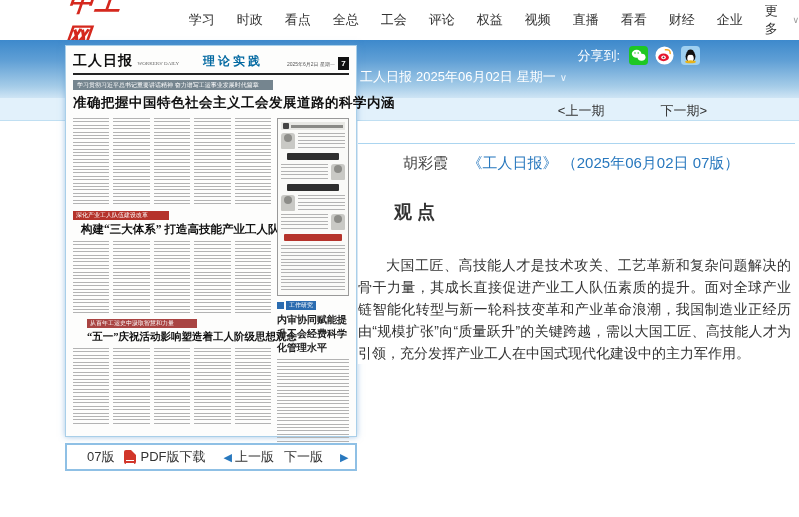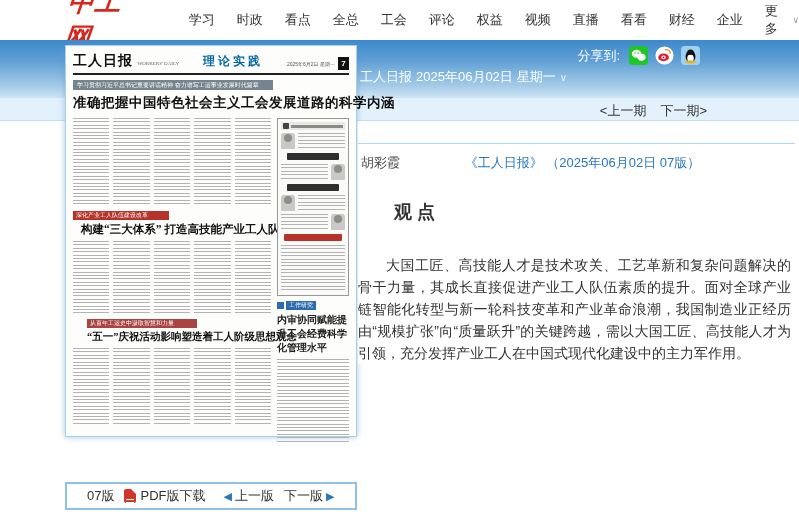--- a/index.html
+++ b/index.html
@@ -71,46 +71,46 @@
   .side-label { margin-top:5px; display:flex; align-items:center; gap:2px; }
   .side-label .sq { width:7px; height:7px; background:#2b6cb0; }
   .side-label span { color:#fff; background:#2b6cb0; font-size:6px; line-height:9px; padding:0 3px; }
   .p-sh { font-family:"Liberation Serif","DejaVu Serif",serif; font-weight:bold; font-size:10px;
           line-height:14px; color:#222; margin-top:3px; }
   .side-greek { flex:1; margin-top:4px; }
 
   
   .pager { position:absolute; left:65px; top:443px; width:292px; height:28px; background:#fff;
            border:2px solid #8fc0e5; display:flex; align-items:center; gap:10px; padding-left:20px;
-           font-size:13px; color:#333;margin-top:39px; }
+           font-size:13px; color:#333; }
   .pager .pg, .pager .pdf-lbl, .pager .nav-lnk { cursor:pointer; white-space:nowrap; }
   .pdf-icon { position:relative; width:12px; height:14px; background:#d1362a; border-radius:2px; display:inline-block; }
   .pdf-icon::before { content:""; position:absolute; right:0; top:0; border-style:solid;
                       border-width:0 5px 5px 0; border-color:transparent #fff transparent transparent; }
   .pdf-icon::after { content:""; position:absolute; left:2px; bottom:3px; width:8px; height:1.5px;
                      background:#fff; box-shadow:0 3px 0 #fff; }
   .tri { color:#2878be; font-size:11px; }
 
   
   .rpanel { position:absolute; left:358px; top:40px; width:437px; height:477px; }
   .share-row { position:absolute; top:6px; right:95px; display:flex; align-items:center; gap:7px; }
   .share-lbl { color:#fff; font-size:13px; margin-right:2px; }
   .sicon { width:19px; height:19px; cursor:pointer; display:block; }
   .issue-row { position:absolute; top:28px; left:2px; color:#fff; font-size:13px;
                display:flex; align-items:center; gap:4px; cursor:pointer; }
   .issue-row .chev-w { font-size:10px; color:#eaf4fc; }
   .prevnext { position:absolute; top:62px; right:88px; font-size:13px; color:#333;
               display:flex; gap:14px; }
-  .prevnext span { cursor:pointer; }
+  .prevnext span { cursor:pointer;margin-left:42px; }
 
   .article { position:absolute; top:81px; left:0; width:437px; background:#fff; }
   .a-title { margin-top:29px; padding:0 36px; text-align:center; font-size:17px; font-weight:bold;
              color:#333; line-height:29px; }
   .a-sep { margin-top:22px; border-top:1px solid #abd5f0; }
-  .a-byline { position:relative; height:22px; margin-top:7px; font-size:13px; }
+  .a-byline { position:relative; height:22px; margin-top:7px; font-size:15px;margin-left:42px; }
   .a-author { position:absolute; left:3px; top:3px; color:#444; }
   .a-src { position:absolute; left:0; right:0; top:3px; text-align:center; color:#2878be;padding-left:12px; }
   .a-src span { cursor:pointer; }
   .a-kicker { margin-top:27px; text-indent:2em; font-size:18px; font-weight:bold; color:#333; }
   .a-para { margin-top:22px; text-indent:2em; font-size:14px; color:#333; line-height:22px;
             text-align:justify; padding-right:4px; }
   .a-para.gap { margin-top:30px; }
 </style>
 </head>
 <body>
@@ -224,21 +224,21 @@
 <div class="pager">
   <span class="pg">07版</span>
   <span style="display:flex;align-items:center;gap:4px;">
     <span class="pdf-icon"></span>
     <span class="pdf-lbl">PDF版下载</span>
   </span>
   <span style="display:flex;align-items:center;gap:3px;margin-left:8px;">
     <span class="tri">◀</span>
     <span class="nav-lnk">上一版</span>
   </span>
-  <span style="display:flex;align-items:center;gap:3px;">
+  <span style="display:flex;align-items:center;gap:17px;">
     <span class="nav-lnk">下一版</span>
     <span class="tri">▶</span>
   </span>
 </div>
 
 <div class="rpanel">
 
   <div class="share-row">
     <span class="share-lbl">分享到:</span>
     <svg class="sicon" viewBox="0 0 20 20">

